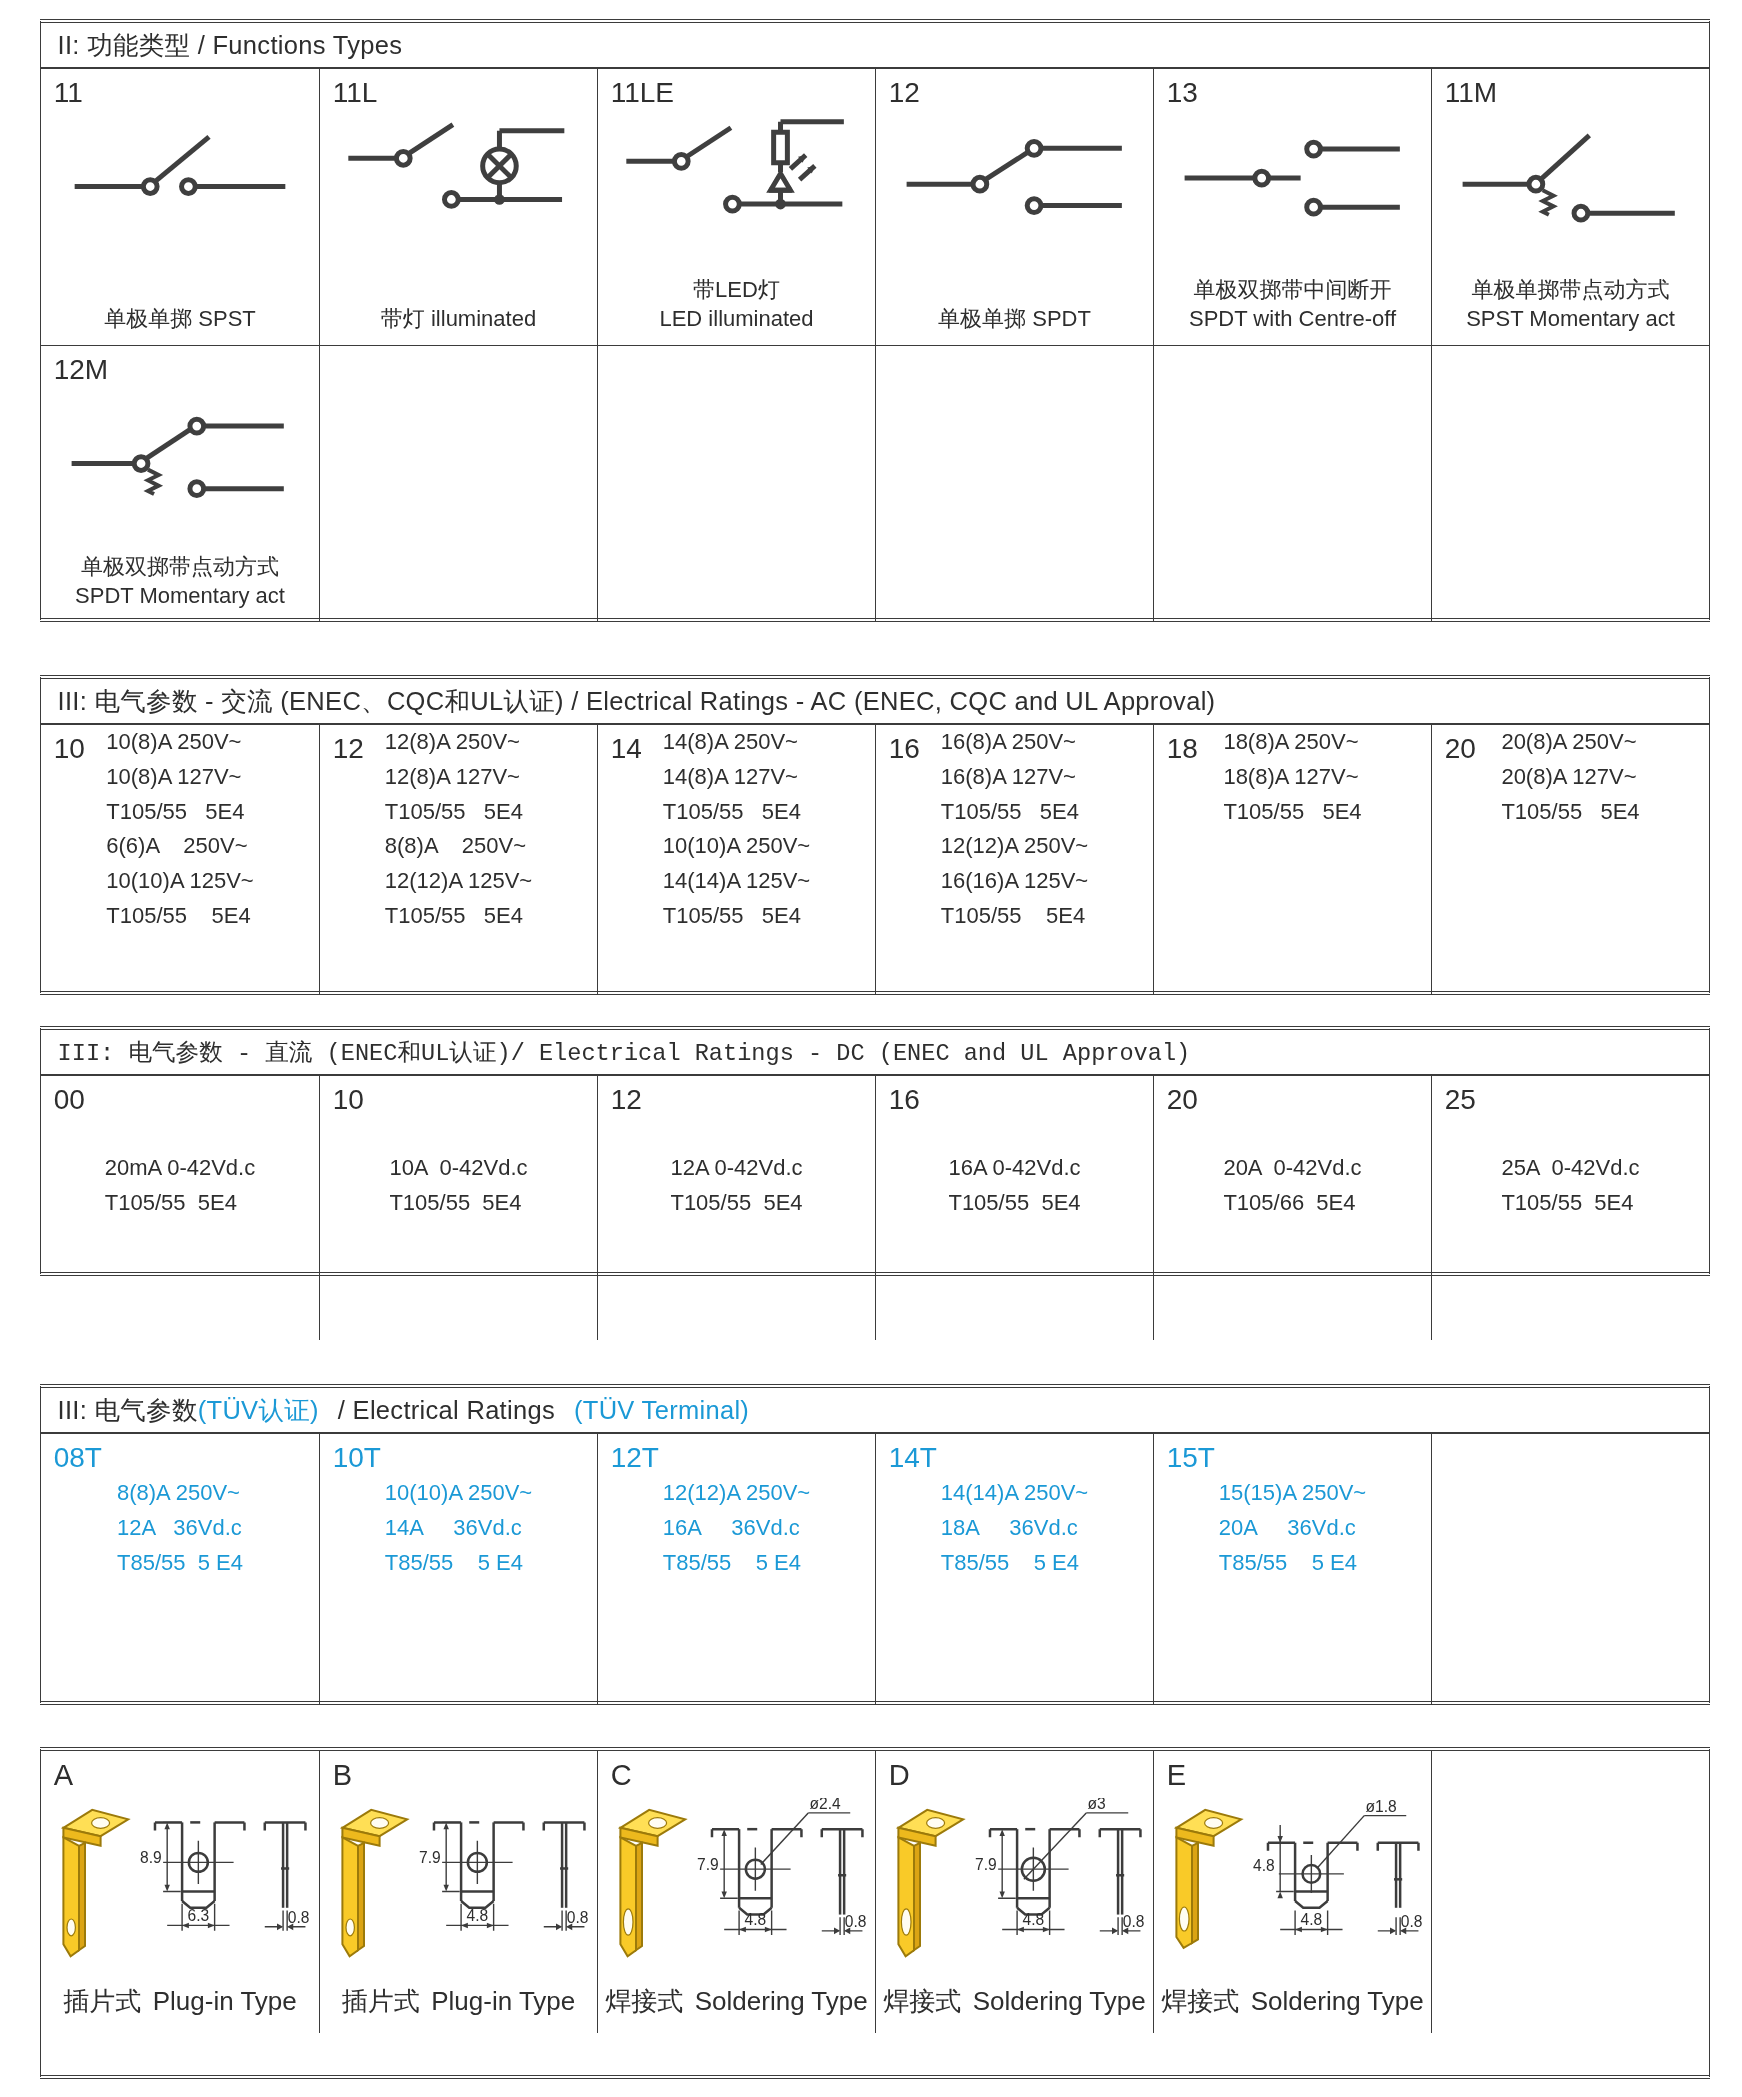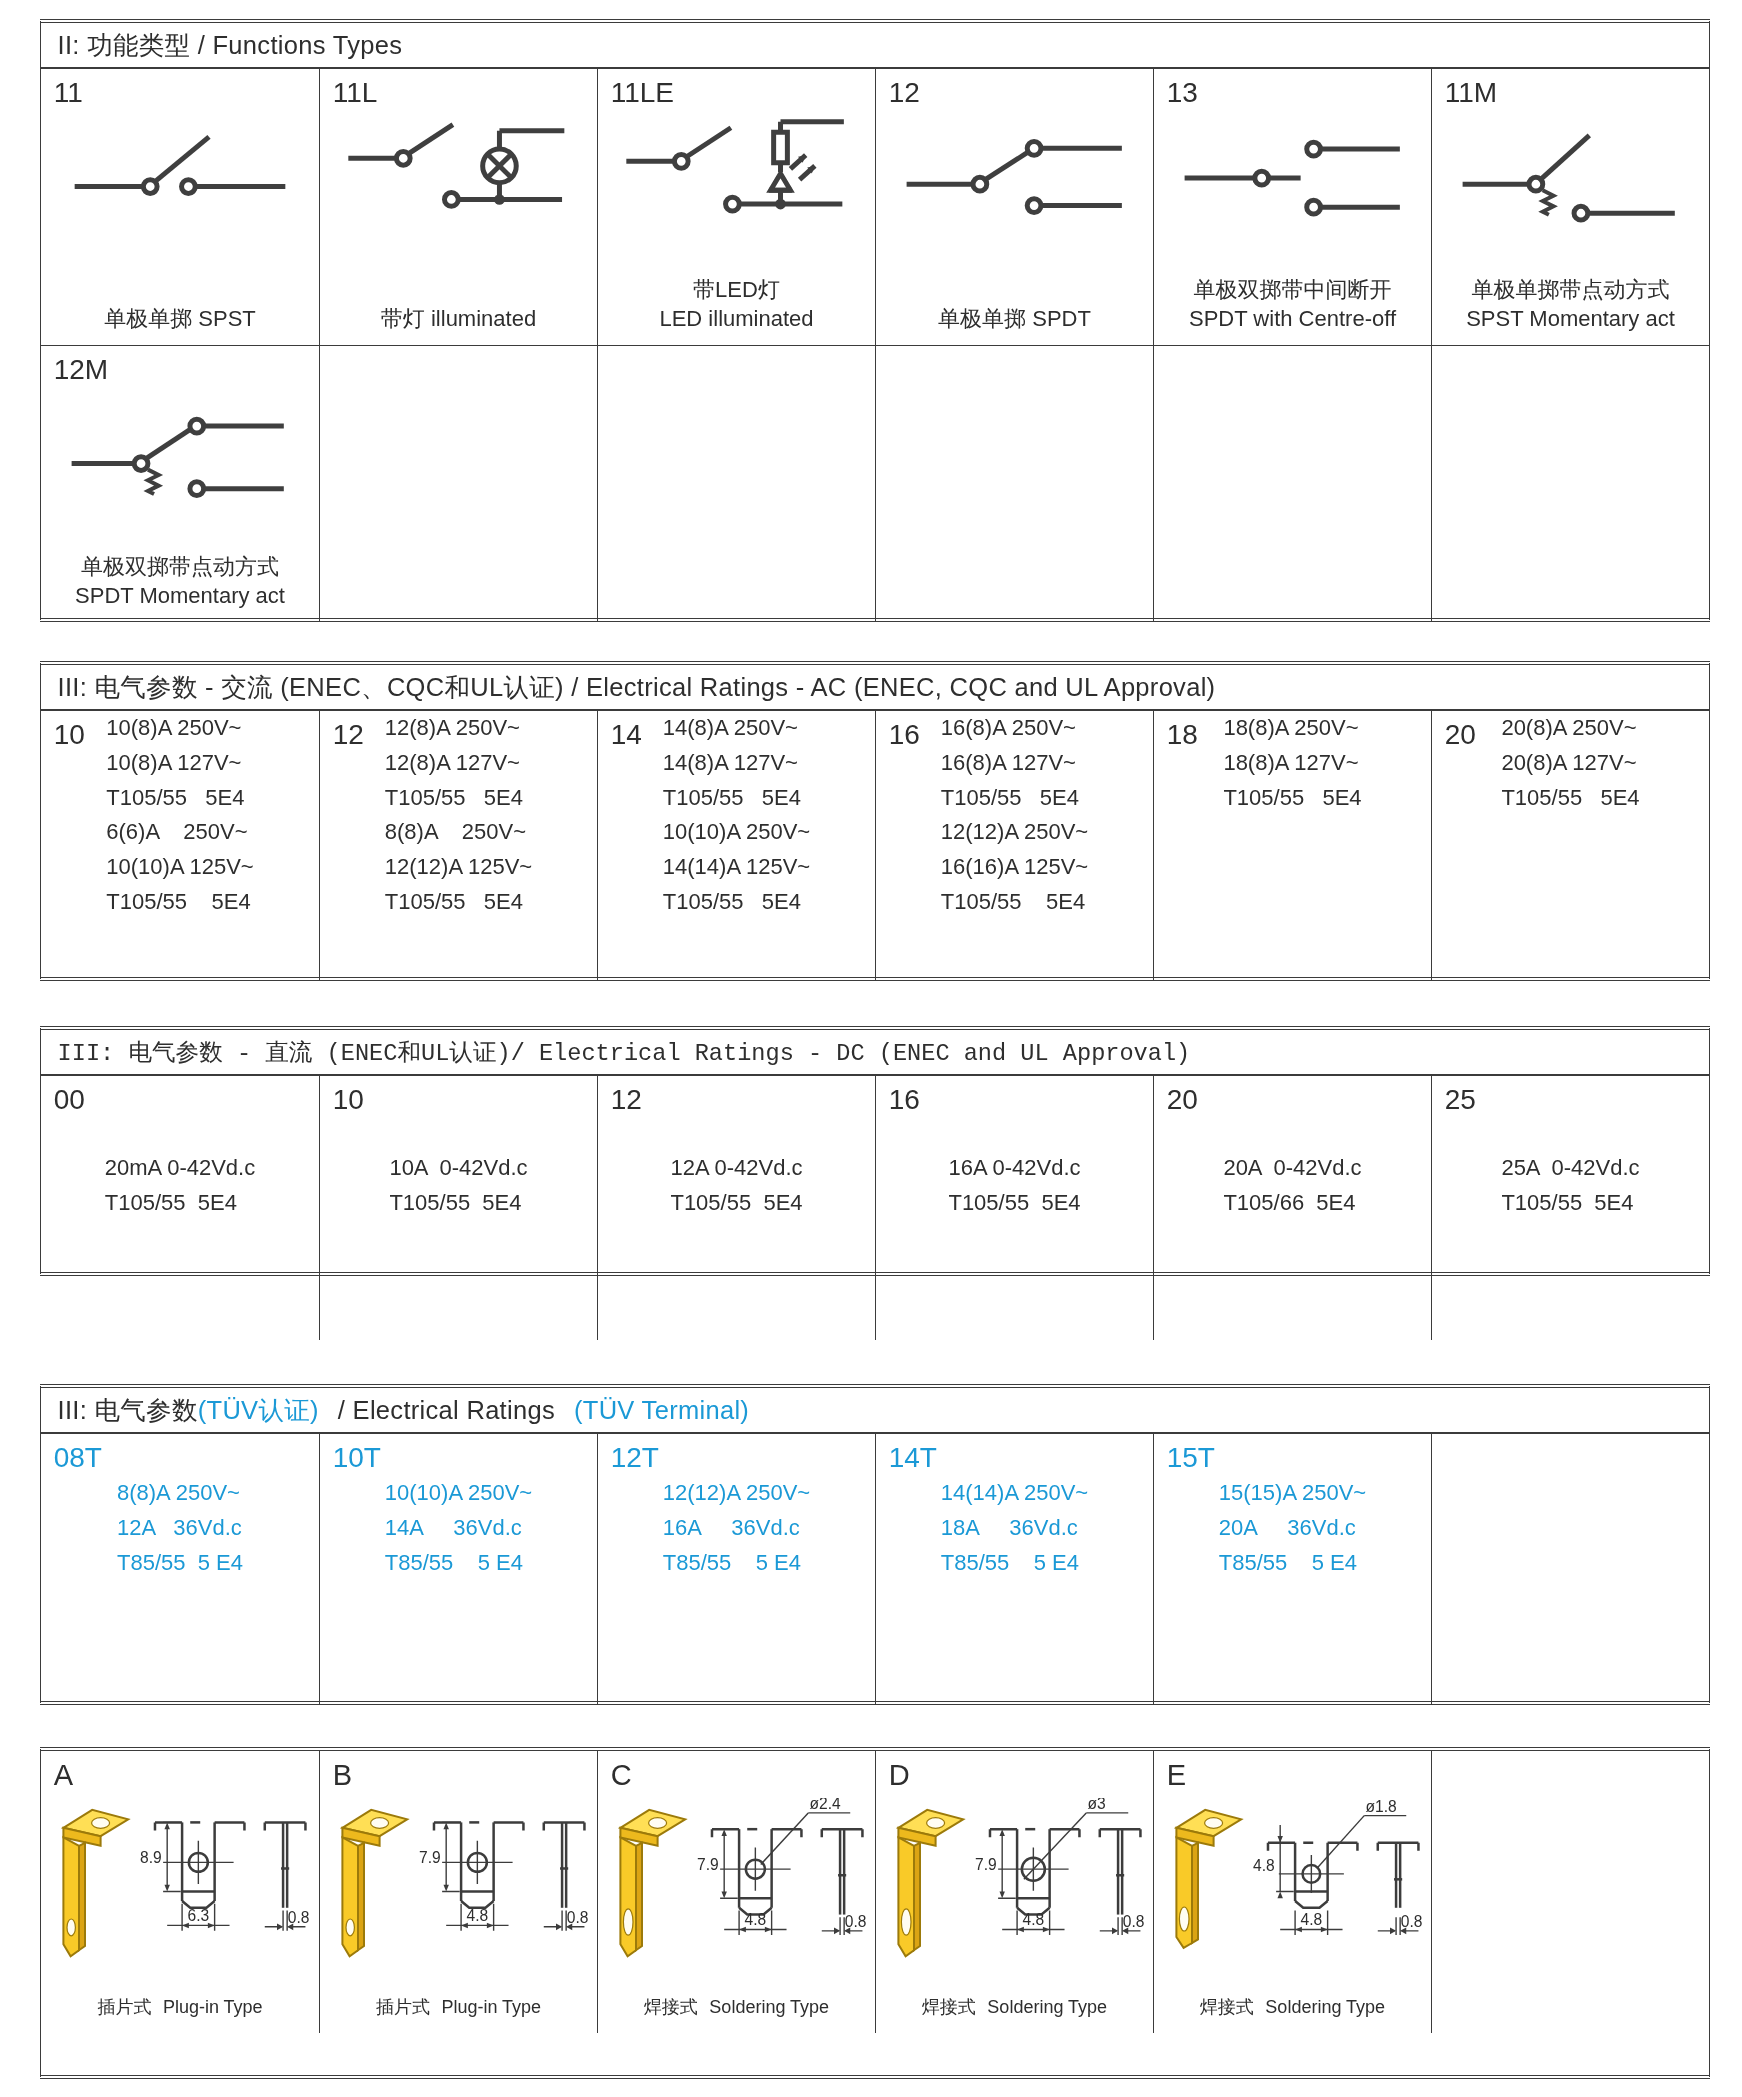--- a/index.html
+++ b/index.html
@@ -35,21 +35,21 @@
   .tuv-body .lines{margin-top:42px;color:#1b99d6;}
   .tuv-body .code{color:#1b99d6;}
   .tuv-blue{color:#1b99d6;}
   .tuv-gap-l{margin-left:19px;}
   .tcell .code{font-size:29px;}
   .tdraw{position:absolute;top:38px;left:0;right:0;bottom:57px;display:flex;align-items:center;}
   .bracket{width:78px;margin-left:14px;flex:none;}
   .dims{width:183px;margin-left:2.5px;flex:none;}
   .tcap{
     position:absolute;bottom:14px;left:0;right:0;text-align:center;
-    font-size:18px;color:#2e2e2e;
+    font-size:26px;color:#2e2e2e;
   }
   .tcap .en{margin-left:11.5px;}
   .mono-title{font-family:"Liberation Mono","DejaVu Sans Mono",monospace;font-size:23.6px;letter-spacing:0;}
   svg line,svg polyline,svg path,svg rect,svg circle,svg polygon{vector-effect:non-scaling-stroke;}
   .dimtxt{font-family:"Liberation Sans","DejaVu Sans",sans-serif;font-size:23px;fill:#2e2e2e;}
 </style>
 </head>
 <body>
 
 <section class="tbl" style="top:19px;height:603px">
@@ -202,21 +202,21 @@
       </div>
     </div>
     <div class="cell" style="border-top:1.3px solid #3b3b3b"></div>
     <div class="cell" style="border-top:1.3px solid #3b3b3b"></div>
     <div class="cell" style="border-top:1.3px solid #3b3b3b"></div>
     <div class="cell" style="border-top:1.3px solid #3b3b3b"></div>
     <div class="cell" style="border-top:1.3px solid #3b3b3b"></div>
   </div>
 </section>
 
-<section class="tbl" style="top:661px;height:320px">
+<section class="tbl" style="top:675px;height:320px">
   <div class="tbl-head">III: 电气参数 - 交流 (ENEC、CQC和UL认证) / Electrical Ratings - AC (ENEC, CQC and UL Approval)</div>
   <div class="grid" style="height:270px">
     <div class="cell rcell">
       <div class="code">10</div>
       <div class="lines">10(8)A 250V~
 10(8)A 127V~
 T105/55   5E4
 6(6)A    250V~
 10(10)A 125V~
 T105/55    5E4</div>

